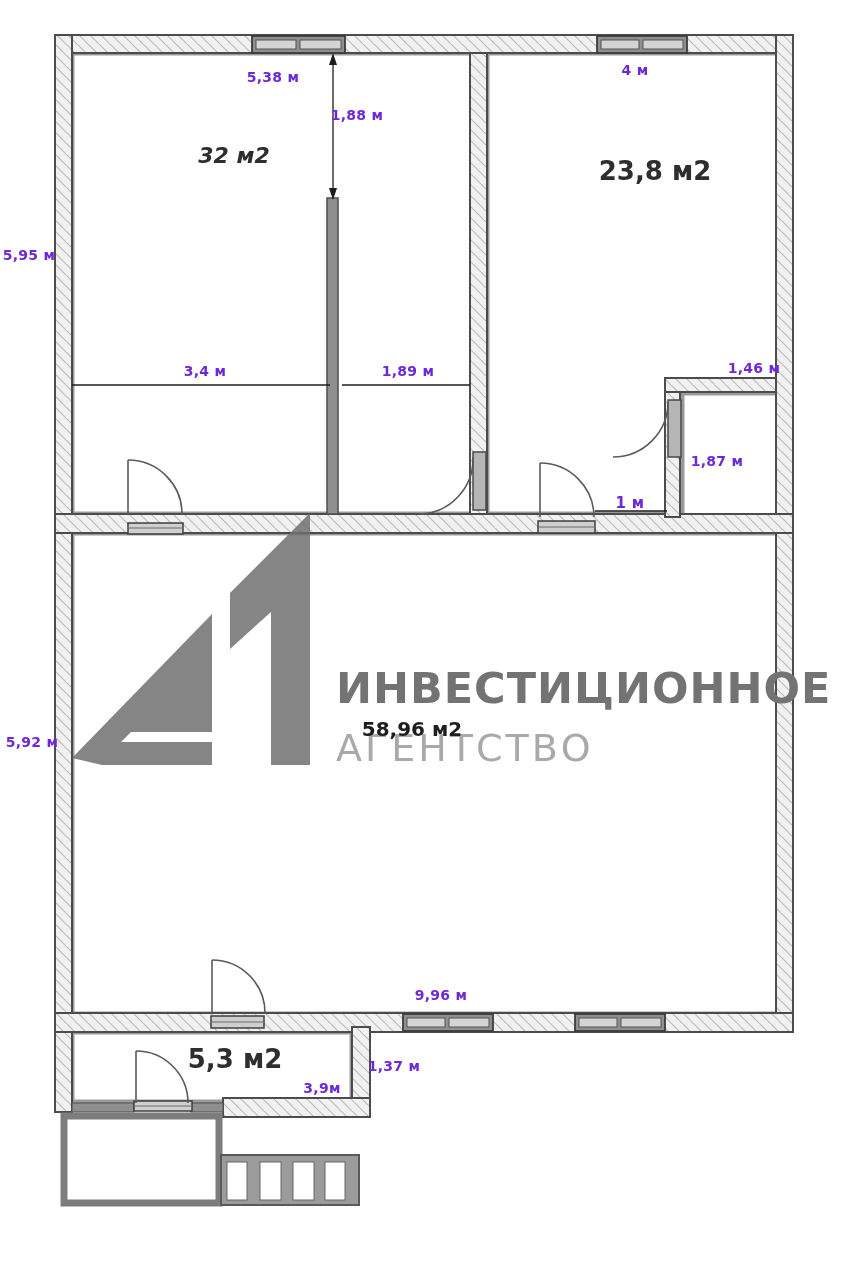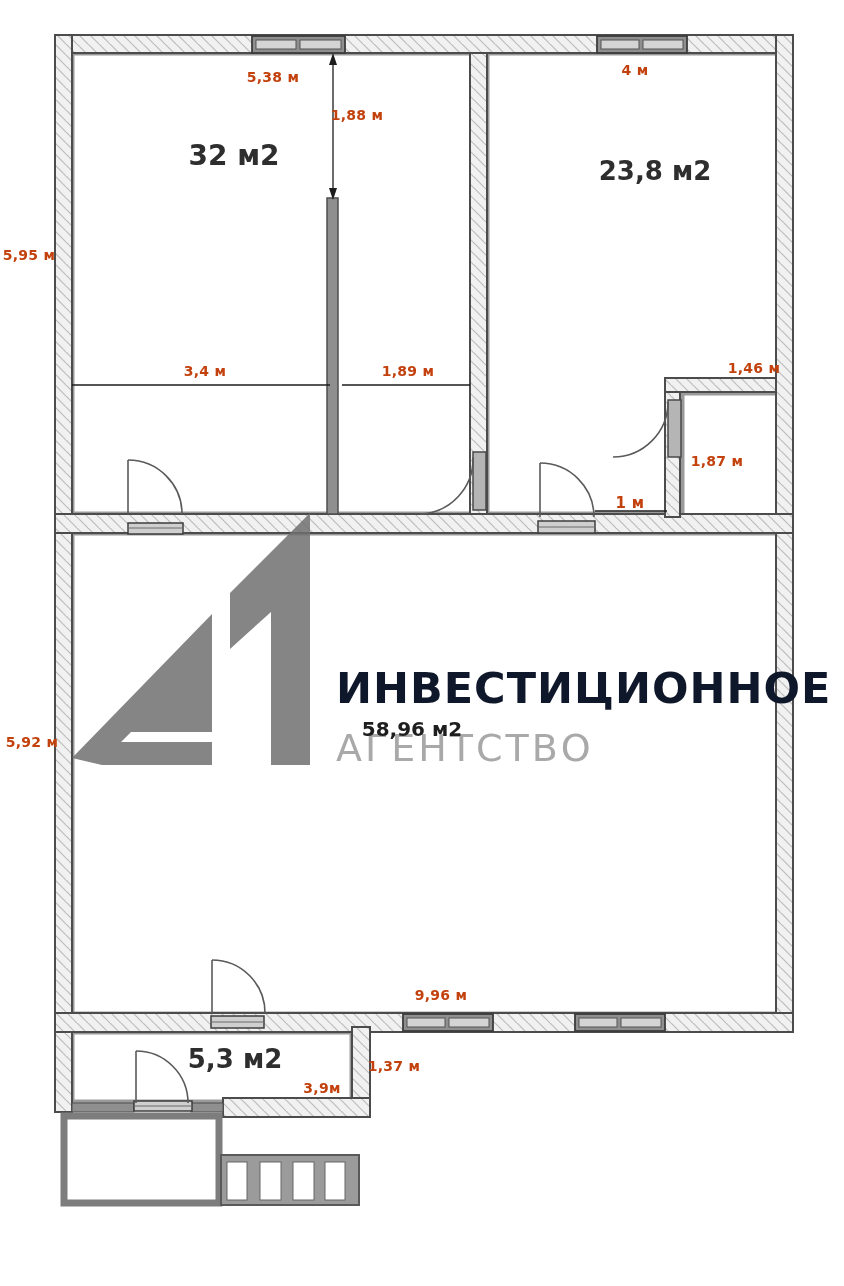--- a/index.html
+++ b/index.html
@@ -9,35 +9,35 @@
     background:#ffffff;
     font-family:"DejaVu Sans", sans-serif;
     overflow:hidden;
   }
   .plan svg{position:absolute;left:0;top:0;}
   .lbl{
     position:absolute;
     transform:translate(-50%,-50%);
     white-space:nowrap;
     font-weight:bold;
-    color:#c2410c;
+    color:#6d28d9;
     z-index:5;
   }
   .room-lbl{font-size:26px;color:#2e2e2e;}
   .room-lbl.big{font-size:20px;color:#1e1e1e;}
-  .room-lbl.r32{font-size:28px;}
+  .room-lbl.r32{font-size:22px;font-style:italic;}
   .dim-lbl{font-size:14px;letter-spacing:.3px;}
   .wm{
     position:absolute;
     transform:translateY(-50%);
     white-space:nowrap;
     z-index:4;
   }
   .wm1{
-    font-size:43px;font-weight:bold;color:#0f172a;letter-spacing:1px;
+    font-size:43px;font-weight:bold;color:#737373;letter-spacing:1px;
   }
   .wm2{
     font-size:38px;font-weight:normal;color:#a9a9a9;letter-spacing:3px;
   }
 </style>
 </head>
 <body>
 
 <div class="plan">
 

